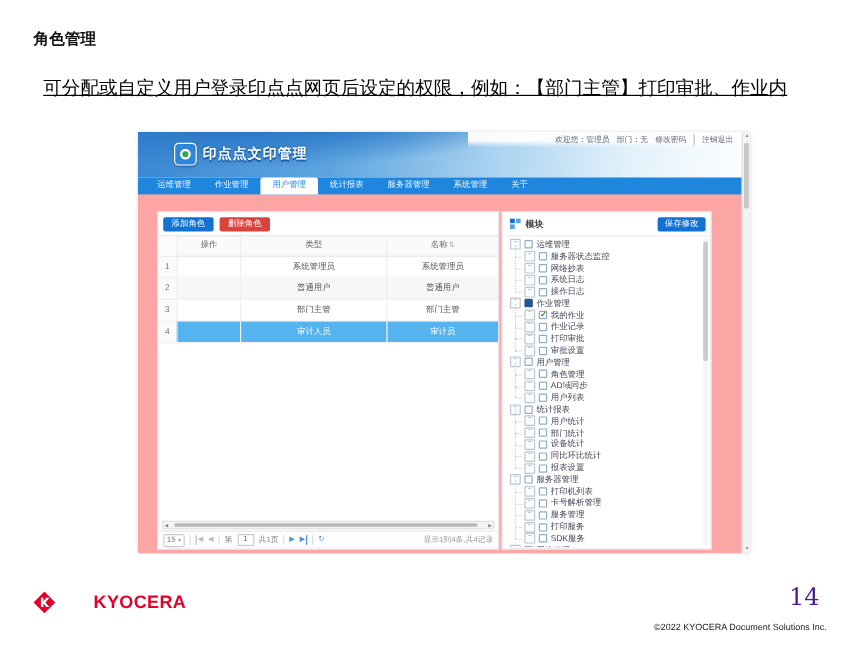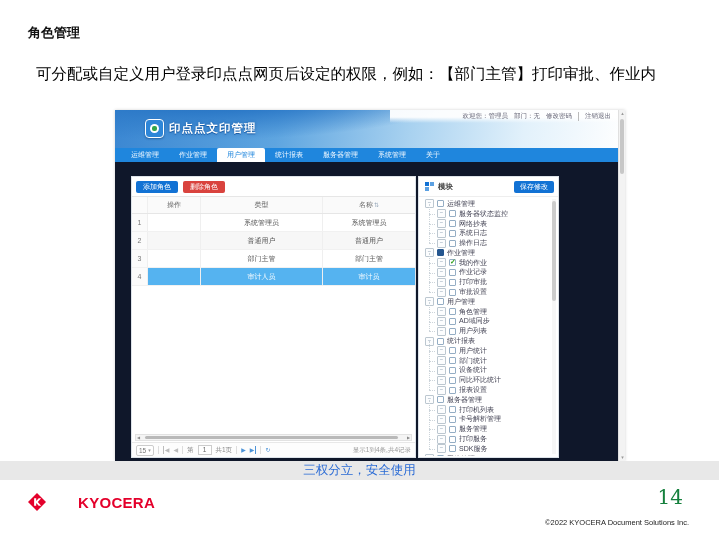--- a/index.html
+++ b/index.html
@@ -1,24 +1,24 @@
 <!DOCTYPE html>
 <html style="--accent: #1f86dd; --accent-dark: #1272d4; --selected-row: #55b3f0; --delete-red: #d9433e; --band-text: #2a6bd5; --brand-red: #e4002b;"><head>
 <meta charset="utf-8">
 <style>
   html,body{margin:0;padding:0;background:#fff;}
   .slide{position:relative;width:719px;height:540px;background:#fff;overflow:hidden;
          font-family:"Liberation Sans",sans-serif;}
 
   
   .slide-title{position:absolute;left:28px;top:24px;font-size:13px;font-weight:bold;color:#111;}
-  .slide-body{position:absolute;left:36px;top:58px;width:664px;font-size:15.5px;line-height:31px;color:#000;}
-
-  
-  .app{position:absolute;left:115px;top:110px;width:510px;height:351px;background:#0f172a;
+  .slide-body{position:absolute;left:36px;top:58px;width:664px;font-size:15.5px;line-height:31px;color:#000;text-decoration:underline;}
+
+  
+  .app{position:absolute;left:115px;top:110px;width:510px;height:351px;background:#fca5a5;
        box-shadow:0 0 3px rgba(0,0,0,.18);overflow:hidden;}
 
   
   .app-header{position:absolute;left:0;top:0;width:510px;height:38px;
     background:
       radial-gradient(ellipse 430px 95px at 16% -38px, #17568f 0%, #2d7ac8 42%, rgba(45,122,200,0) 72%),
       linear-gradient(97deg,#3b87d2 0%,#5ea5e0 32%,#a9d2f0 58%,#e2f1fb 80%,#ffffff 100%);
     border-bottom:1px solid #b9d8ef;}
   .app-header::after{content:"";position:absolute;top:0;right:0;width:46%;height:13px;
     background:linear-gradient(180deg,rgba(255,255,255,.95) 55%,rgba(255,255,255,0));}
@@ -83,21 +83,21 @@
   .pg-sep{width:1px;height:8px;background:#ddd;}
   .pg-btn{font-size:6px;color:#bcbcbc;line-height:8px;}
   .pg-btn.on{color:#4d94d8;}
   .pg-btn.first{border-left:1px solid currentColor;padding-left:1px;}
   .pg-btn.lastb{border-right:1px solid currentColor;padding-right:1px;}
   .pg-input{width:12px;height:8px;border:1px solid #ccc;background:#fff;text-align:center;
     line-height:8px;font-size:6.5px;color:#666;}
   .pager-summary{margin-left:auto;color:#999;}
 
   
-  .modules-panel{position:absolute;left:303px;top:66px;width:141px;height:282px;background:#fff;
+  .modules-panel{position:absolute;left:303px;top:66px;width:175px;height:282px;background:#fff;
     border:1px solid #dde3e9;box-sizing:border-box;overflow:hidden;}
   .mod-head{height:19px;border-bottom:1px solid #eee;display:flex;align-items:center;gap:4px;
     padding:0 4px 0 6px;}
   .mod-title{font-size:7.5px;font-weight:bold;color:#444;}
   .btn-save{margin-left:auto;background:var(--accent-dark,#1272d4);color:#fff;font-size:7px;
     padding:2px 6px;border-radius:2px;line-height:8px;}
   .tree{position:absolute;left:0;right:7px;top:20px;bottom:1px;overflow:hidden;padding:2px 0 0 6px;}
   .titem{position:relative;height:9.8px;display:flex;align-items:center;gap:3px;font-size:7px;color:#445;
     white-space:nowrap;}
   .titem.lvl-1{margin-left:12px;}
@@ -115,21 +115,21 @@
   .titem.st-partial .cb{background:#25568f;border-color:#25568f;}
   .tree-sb{position:absolute;right:2px;top:22px;bottom:3px;width:4px;background:#f6f6f6;}
   .tree-sb .thumb{position:absolute;left:0;top:2px;width:4px;height:100px;background:#ccc;border-radius:2px;}
 
   
   .band{position:absolute;left:0;top:461px;width:719px;height:19px;background:#e8e8e8;
     display:flex;align-items:center;justify-content:center;}
   .band-text{font-size:12.5px;color:var(--band-text,#2a6bd5);}
   .kyocera{position:absolute;left:28px;top:493px;display:flex;align-items:center;gap:4px;}
   .brand-text{font-size:15px;font-weight:bold;color:var(--brand-red,#e4002b);letter-spacing:.3px;margin-left:28px;}
-  .pagenum{position:absolute;right:36px;top:485px;font-family:"DejaVu Serif",serif;font-size:20px;color:#15803d;}
+  .pagenum{position:absolute;right:36px;top:485px;font-family:"DejaVu Serif",serif;font-size:20px;color:#4c1d95;}
   .copyright{position:absolute;right:30px;top:518px;font-size:7.5px;color:#222;}
 </style>
 </head>
 <body>
 
 <div class="slide">
 
   <div class="slide-title">角色管理</div>
   <div class="slide-body">
       <div>可分配或自定义用户登录印点点网页后设定的权限，例如：【部门主管】打印审批、作业内</div>
@@ -381,23 +381,20 @@
         </div>
     </div>
 
     <div class="app-sb">
       <span class="up">▴</span>
       <span class="thumb"></span>
       <span class="dn">▾</span>
     </div>
   </div>
 
-  <div class="band">
-    <span class="band-text">三权分立，安全使用</span>
-  </div>
 
   <div class="kyocera">
     <svg width="18" height="18" viewBox="0 0 20 20">
       <polygon points="10,0 20,10 10,20 0,10" fill="#e4002b"></polygon>
       <polygon points="6.8,5.8 9.1,5.8 9.1,9 11.9,5.8 14.6,5.8 10.9,10 14.6,14.2 11.9,14.2 9.1,11 9.1,14.2 6.8,14.2" fill="#fff"></polygon>
     </svg>
     <span class="brand-text">KYOCERA</span>
   </div>
   <div class="pagenum">14</div>
   <div class="copyright">©2022 KYOCERA Document Solutions Inc.</div>

